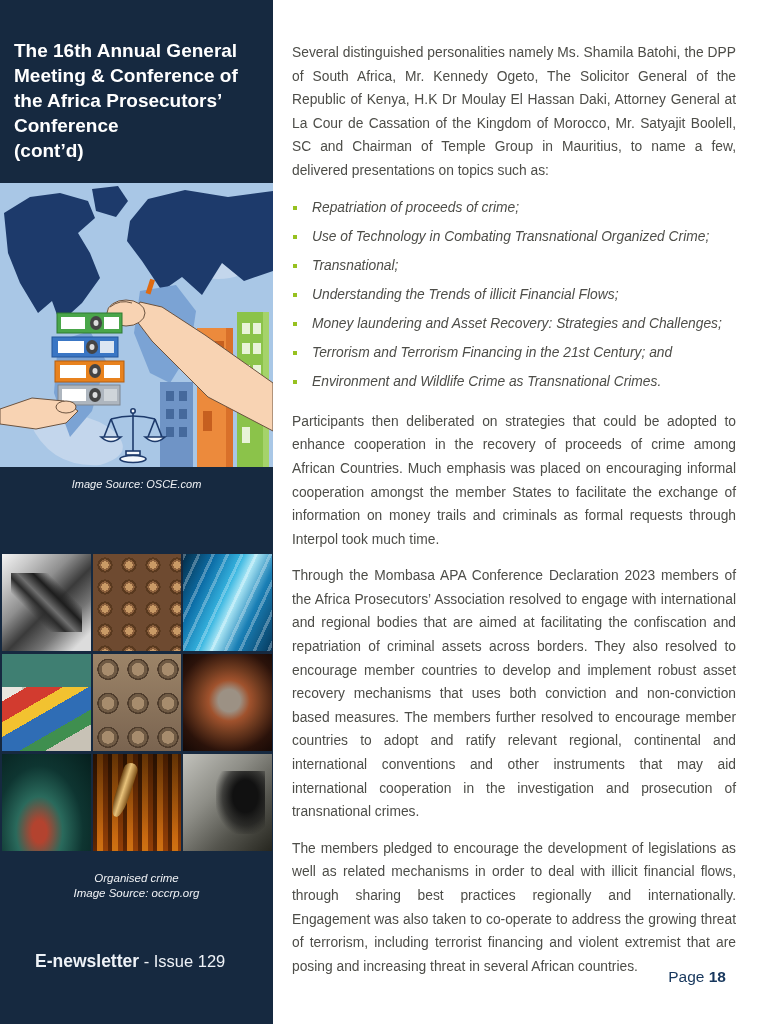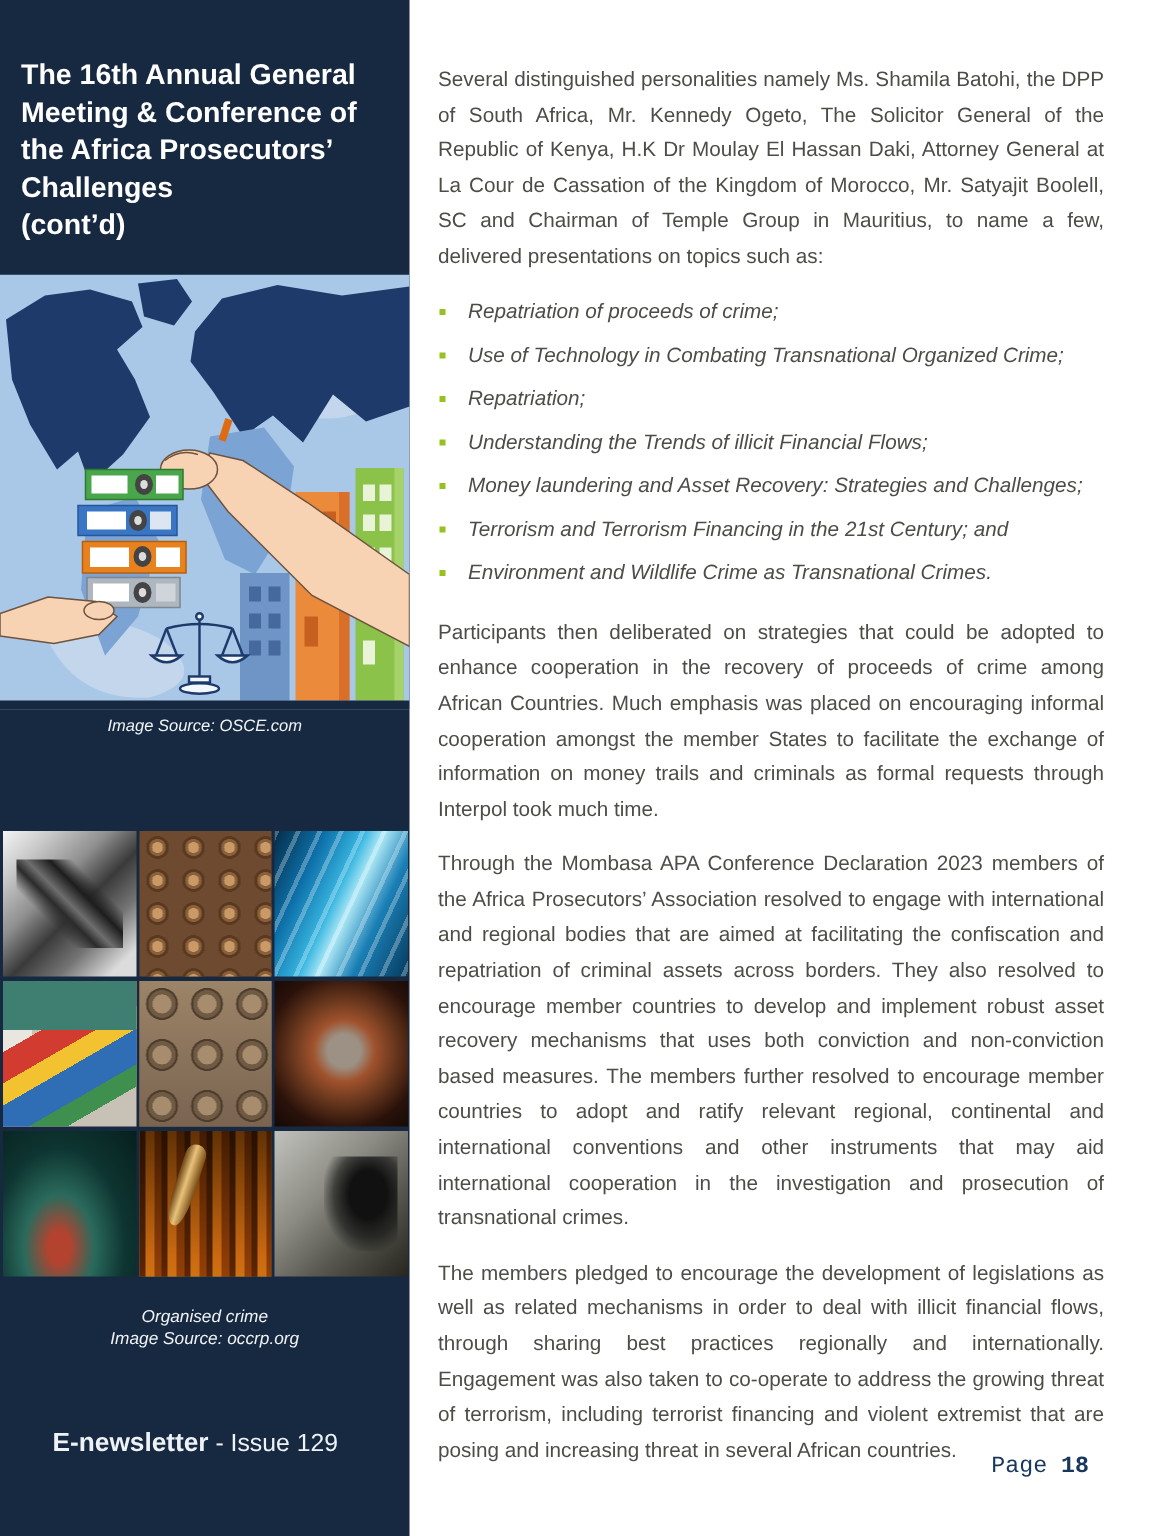--- a/index.html
+++ b/index.html
@@ -55,35 +55,35 @@
   
   .main { position:absolute; left:273px; top:0; width:495px; height:752px;
           padding:41px 32px 0 19px; color:#4d4d48; }
   .main p { font-size:13.8px; line-height:23.6px; text-align:justify; margin-bottom:13px; }
   .topics { list-style:none; margin:5px 0 16px 0; }
   .topics li { position:relative; padding-left:20px; font-style:italic; font-size:13.8px;
                line-height:23.6px; margin-bottom:5.5px; color:#4d4d48; }
   .topics li::before { content:""; position:absolute; left:1px; top:10px; width:4px; height:4px;
                        background:#97c11f; }
 
-  .pagenum { position:absolute; right:42px; top:968px; color:#17375d; font-size:15.5px;font-family:Liberation Mono, monospace; }
+  .pagenum { position:absolute; right:42px; top:968px; color:#17375d; font-size:15.5px; }
   .pagenum .num { font-weight:bold; }
 </style>
 </head>
 <body>
 
 <div class="page">
 
   <aside class="sidebar">
 
     <div class="sidebar-title">
       <div>The 16th Annual General</div>
       <div>Meeting &amp; Conference of</div>
       <div>the Africa Prosecutors’</div>
-      <div>Challenges</div>
+      <div>Conference</div>
       <div>(cont’d)</div>
     </div>
 
     <svg class="map-illustration" viewBox="0 0 273 290" xmlns="http://www.w3.org/2000/svg">
       <rect x="0" y="0" width="273" height="290" fill="#a9c7e6"></rect>
 
       <path d="M30 240 Q70 220 110 245 Q140 270 100 282 Q50 285 30 240 Z" fill="#c3d6ec"></path>
       <path d="M190 70 Q230 55 255 80 Q240 100 205 95 Z" fill="#c3d6ec"></path>
 
       <path fill="#1d3a6b" d="M4 30 L30 14 L60 10 L88 18 L95 35 L78 50 L90 70 L100 95 L82 120 L60 140 L52 118 L38 130 L20 100 L8 70 Z"></path>
@@ -200,21 +200,21 @@
     </div>
 
   </aside>
 
   <main class="main">
     <p>Several distinguished personalities namely Ms. Shamila Batohi, the DPP of South Africa, Mr. Kennedy Ogeto, The Solicitor General of the Republic of Kenya, H.K Dr Moulay El Hassan Daki, Attorney General at La Cour de Cassation of the Kingdom of Morocco, Mr. Satyajit Boolell, SC and Chairman of Temple Group in Mauritius, to name a few, delivered presentations on topics such as:</p>
 
     <ul class="topics">
       <li>Repatriation of proceeds of crime;</li>
       <li>Use of Technology in Combating Transnational Organized Crime;</li>
-      <li>Repatriation;</li>
+      <li>Transnational;</li>
       <li>Understanding the Trends of illicit Financial Flows;</li>
       <li>Money laundering and Asset Recovery: Strategies and Challenges;</li>
       <li>Terrorism and Terrorism Financing in the 21st Century; and</li>
       <li>Environment and Wildlife Crime as Transnational Crimes.</li>
     </ul>
 
     <p>Participants then deliberated on strategies that could be adopted to enhance cooperation in the recovery of proceeds of crime among African Countries. Much emphasis was placed on encouraging informal cooperation amongst the member States to facilitate the exchange of information on money trails and criminals as formal requests through Interpol took much time.</p>
     <p>Through the Mombasa APA Conference Declaration 2023 members of the Africa Prosecutors’ Association resolved to engage with international and regional bodies that are aimed at facilitating the confiscation and repatriation of criminal assets across borders. They also resolved to encourage member countries to develop and implement robust asset recovery mechanisms that uses both conviction and non-conviction based measures. The members further resolved to encourage member countries to adopt and ratify relevant regional, continental and international conventions and other instruments that may aid international cooperation in the investigation and prosecution of transnational crimes.</p>
     <p>The members pledged to encourage the development of legislations as well as related mechanisms in order to deal with illicit financial flows, through sharing best practices regionally and internationally. Engagement was also taken to co-operate to address the growing threat of terrorism, including terrorist financing and violent extremist that are posing and increasing threat in several African countries.</p>
   </main>

